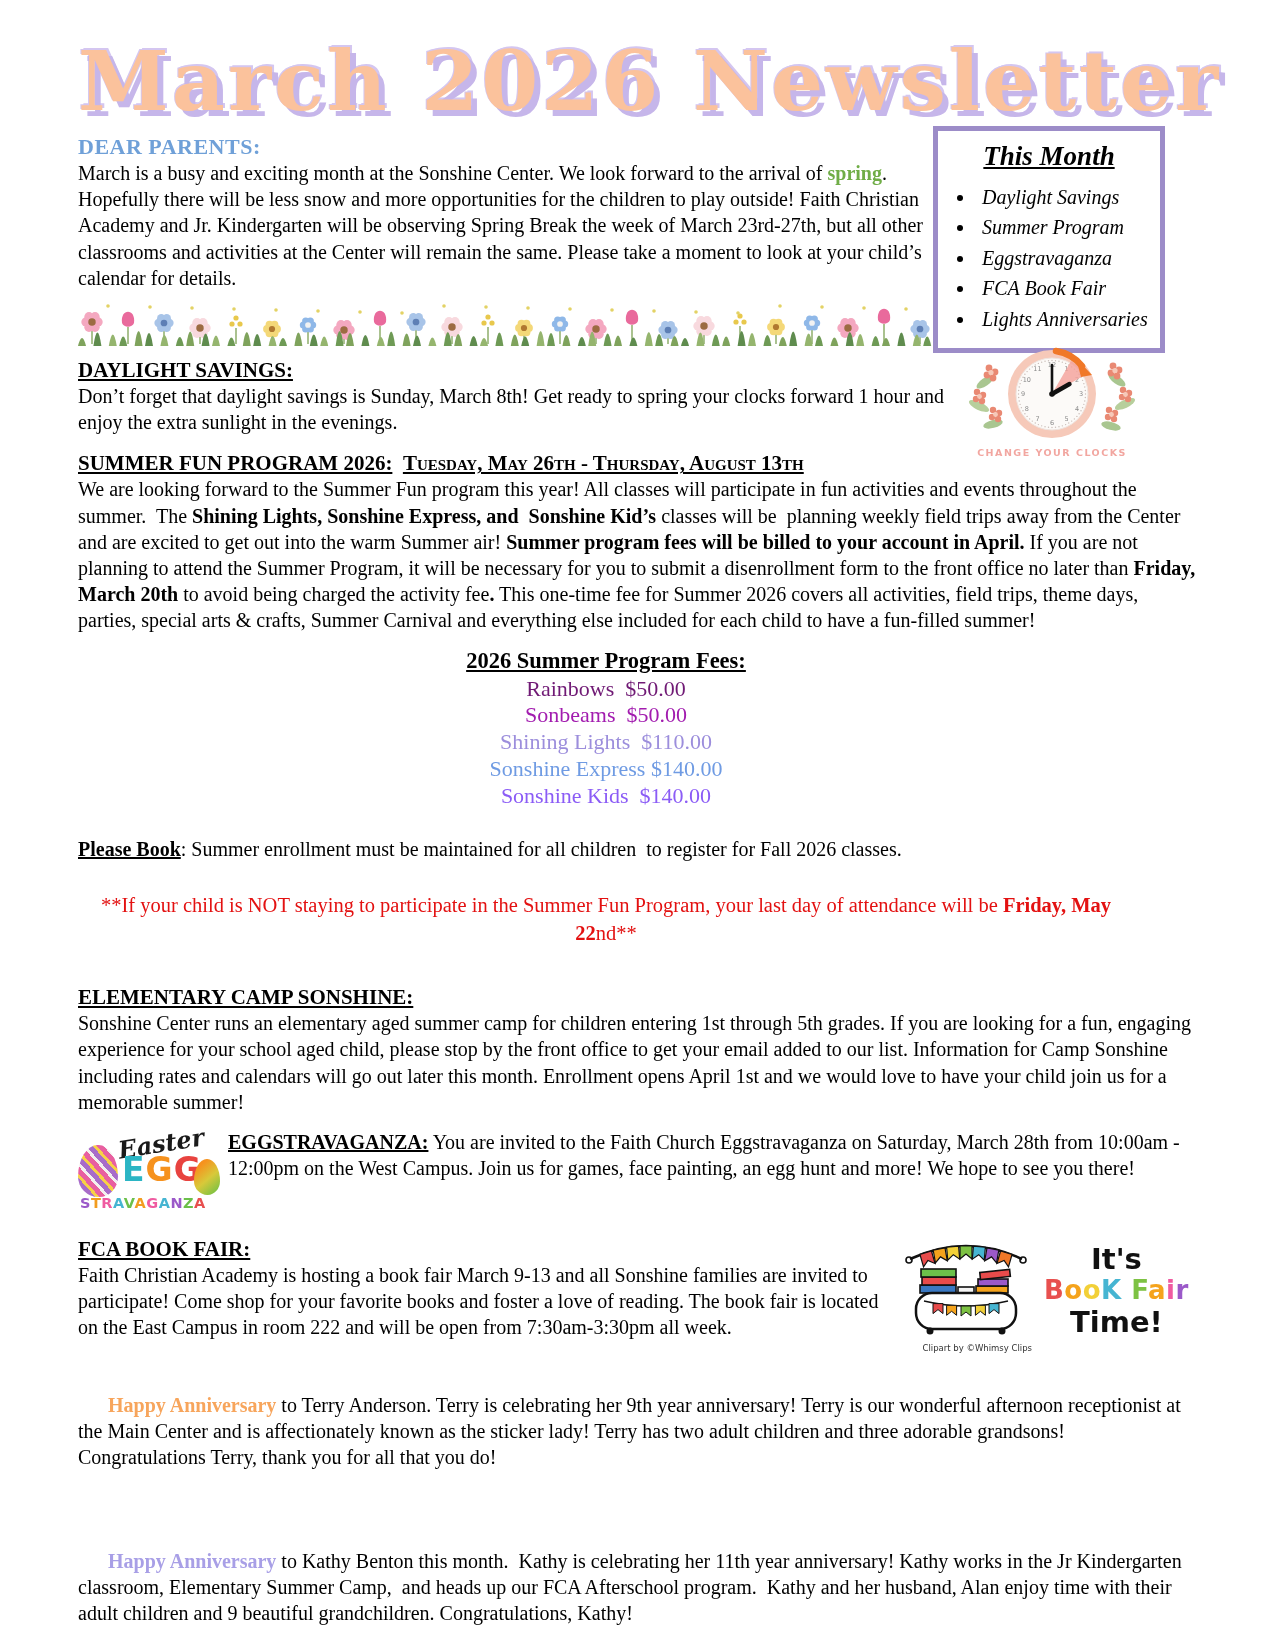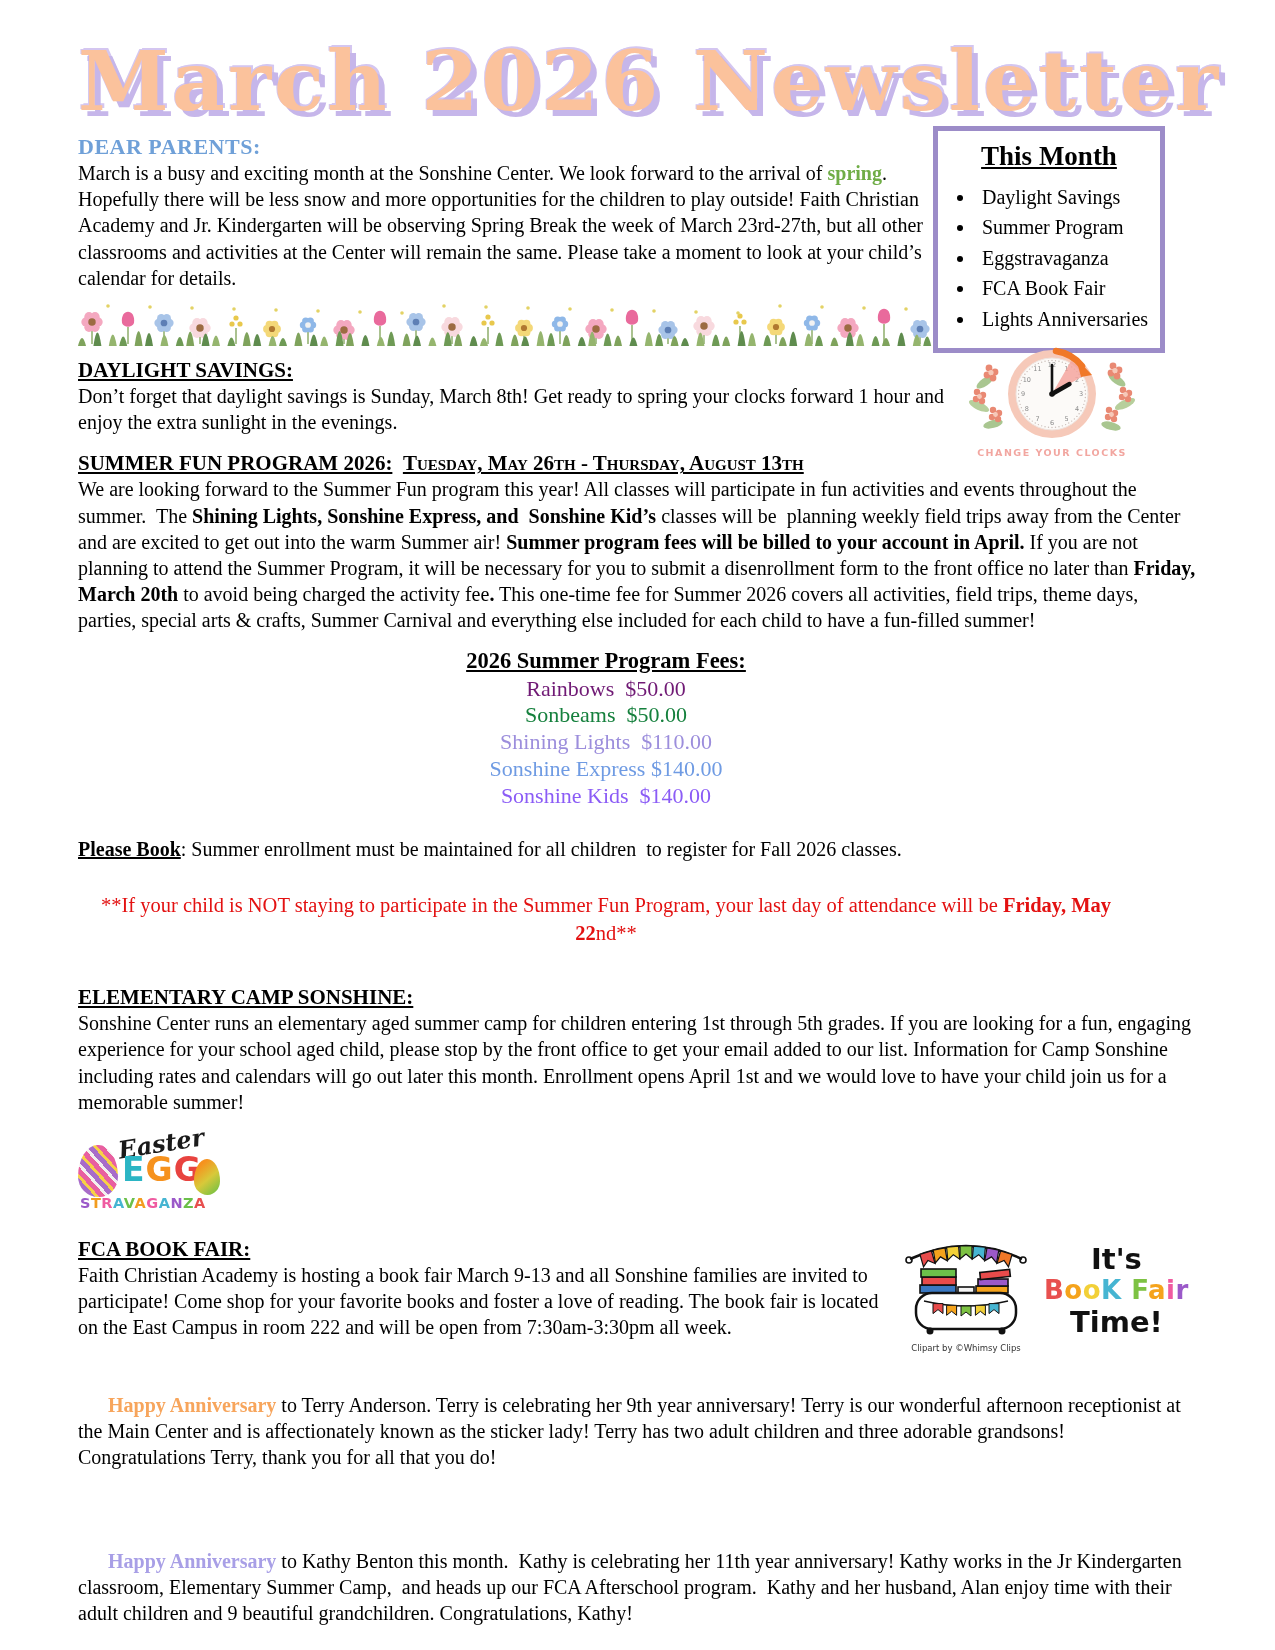--- a/index.html
+++ b/index.html
@@ -7,21 +7,21 @@
         font-family:"Liberation Serif",serif;color:#000;}
   .content{position:absolute;left:78px;top:38px;width:1122px;}
 
   
   .main-title{font-family:"DejaVu Serif",serif;font-weight:bold;font-size:82px;line-height:1.05;
       white-space:nowrap;color:#FBC29C;letter-spacing:3px;
       text-shadow:6px 6px 0 #C6B6EA,-1px -1px 0 #D4C6F0,2px -2px 0 #D4C6F0;}
 
   
   .this-month{position:absolute;left:933px;top:126px;width:232px;box-sizing:border-box;
-      border:5px solid #9C8CC8;background:#fff;padding:8px 6px 14px 6px;}
+      border:5px solid #9C8CC8;background:#fff;padding:8px 6px 14px 6px;font-style:italic;}
   .this-month-title{font-weight:bold;text-decoration:underline;font-size:27px;text-align:center;margin:2px 0 10px 0;}
   .this-month ul{margin:0;padding-left:32px;}
   .this-month li{font-size:20px;line-height:1.52;padding-left:6px;}
 
   .h{font-weight:bold;font-size:21px;}
   .h u, .hu{text-decoration:underline;}
   .para{font-size:20px;line-height:1.31;white-space:pre-wrap;}
   .dear-heading{color:#6FA0D8;font-size:22px;letter-spacing:0.5px;margin-top:10px;}
   .dear-para{width:858px;}
 
@@ -54,21 +54,21 @@
   .egg-script{position:absolute;left:40px;top:0;font-family:"DejaVu Serif",serif;font-style:italic;
       font-weight:bold;font-size:24px;color:#1a1a1a;transform:rotate(-9deg);}
   .egg-word{position:absolute;left:44px;top:24px;font-family:"DejaVu Sans",sans-serif;
       font-weight:bold;font-size:33px;letter-spacing:1px;line-height:1;}
   .egg-strava{position:absolute;left:2px;top:66px;font-family:"DejaVu Sans",sans-serif;
       font-weight:bold;font-size:14.5px;letter-spacing:0.5px;}
   .egg-text{flex:1;}
 
   .bookfair-para{width:822px;}
   .bookfair-art{position:absolute;left:822px;top:-8px;width:310px;display:flex;align-items:center;gap:12px;}
-  .bf-clip{text-align:center;}
+  .bf-clip{text-align:right;}
   .bf-caption{font-family:"DejaVu Sans",sans-serif;font-size:8.5px;color:#333;margin-top:-2px;}
   .bf-side{font-family:"DejaVu Sans",sans-serif;font-weight:bold;text-align:center;line-height:1.15;}
   .bf-its,.bf-time{font-size:29px;color:#111;}
   .bf-letters{font-size:26px;letter-spacing:0.5px;}
 
   .ann{margin-top:25px;}
   .ann-lead{font-weight:bold;}
 </style>
 </head>
 <body>
@@ -483,21 +483,21 @@
     <div class="section" style="margin-top:16px;">
       <div>
         <span class="h hu">SUMMER FUN PROGRAM 2026:</span><span class="h">&nbsp; </span><span class="smallcaps" style="font-size:21px;text-decoration:underline;">Tuesday, May 26th - Thursday, August 13th</span>
       </div>
       <div class="para"><span>We are looking forward to the Summer Fun program this year! All classes will participate in fun activities and events throughout the summer.  The </span><span style="font-weight: bold;">Shining Lights, Sonshine Express, and  Sonshine Kid’s</span><span> classes will be  planning weekly field trips away from the Center and are excited to get out into the warm Summer air! </span><span style="font-weight: bold;">Summer program fees will be billed to your account in April.</span><span> If you are not planning to attend the Summer Program, it will be necessary for you to submit a disenrollment form to the front office no later than </span><span style="font-weight: bold;">Friday, March 20th</span><span> to avoid being charged the activity fee</span><span style="font-weight: bold;">.</span><span> This one-time fee for Summer 2026 covers all activities, field trips, theme days, parties, special arts &amp; crafts, Summer Carnival and everything else included for each child to have a fun-filled summer!</span></div>
     </div>
 
     <div class="fees">
       <div class="fees-heading">2026 Summer Program Fees:</div>
       <div class="fee-row" style="color: #701a75;">Rainbows  $50.00</div>
-      <div class="fee-row" style="color: #15803d;">Sonbeams  $50.00</div>
+      <div class="fee-row" style="color: #a21caf;">Sonbeams  $50.00</div>
       <div class="fee-row" style="color: rgb(156, 142, 220);">Shining Lights  $110.00</div>
       <div class="fee-row" style="color: rgb(111, 155, 227);">Sonshine Express $140.00</div>
       <div class="fee-row" style="color: #8b5cf6;">Sonshine Kids  $140.00</div>
     </div>
 
     <div class="para please-note"><span style="font-weight: bold; text-decoration: underline;">Please Book</span><span>: Summer enrollment must be maintained for all children  to register for Fall 2026 classes.</span></div>
 
     <div class="red-notice" style="color: rgb(227, 17, 17);"><span>**If your child is NOT staying to participate in the Summer Fun Program, your last day of attendance will be </span><span style="font-weight: bold;">Friday, May 22</span><span>nd**</span></div>
 
     <div class="section sec-elementary">
@@ -506,20 +506,21 @@
     </div>
 
     <div class="egg-row">
       <div class="egg-logo">
         <div class="egg-left"></div>
         <div class="egg-script">Easter</div>
         <div class="egg-word"><span style="color: rgb(43, 181, 196);">E</span><span style="color: rgb(246, 146, 30);">G</span><span style="color: rgb(232, 67, 63);">G</span></div>
         <div class="egg-strava"><span style="color: rgb(155, 89, 201);">S</span><span style="color: rgb(242, 156, 31);">T</span><span style="color: rgb(239, 91, 161);">R</span><span style="color: rgb(70, 181, 210);">A</span><span style="color: rgb(108, 192, 74);">V</span><span style="color: rgb(242, 156, 31);">A</span><span style="color: rgb(239, 91, 161);">G</span><span style="color: rgb(70, 181, 210);">A</span><span style="color: rgb(155, 89, 201);">N</span><span style="color: rgb(108, 192, 74);">Z</span><span style="color: rgb(232, 80, 79);">A</span></div>
         <div class="egg-right"></div>
       </div>
+      <div class="para egg-text"><span style="font-weight: bold; text-decoration: underline;">EGGSTRAVAGANZA:</span><span> You are invited to the Faith Church Eggstravaganza on Saturday, March 28th from 10:00am - 12:00pm on the West Campus. Join us for games, face painting, an egg hunt and more! We hope to see you there!</span></div>
     </div>
 
     <div class="section">
       <div class="h hu">FCA BOOK FAIR:</div>
       <div class="para bookfair-para">Faith Christian Academy is hosting a book fair March 9-13 and all Sonshine families are invited to participate! Come shop for your favorite books and foster a love of reading. The book fair is located on the East Campus in room 222 and will be open from 7:30am-3:30pm all week.</div>
       <div class="bookfair-art">
         <div class="bf-clip">
           <svg width="132" height="112" viewBox="0 0 132 112">
             <path d="M10,30 Q66,4 122,30" fill="none" stroke="#111" stroke-width="2.5"></path>
             <circle cx="9" cy="31" r="3" fill="none" stroke="#111" stroke-width="1.6"></circle>

